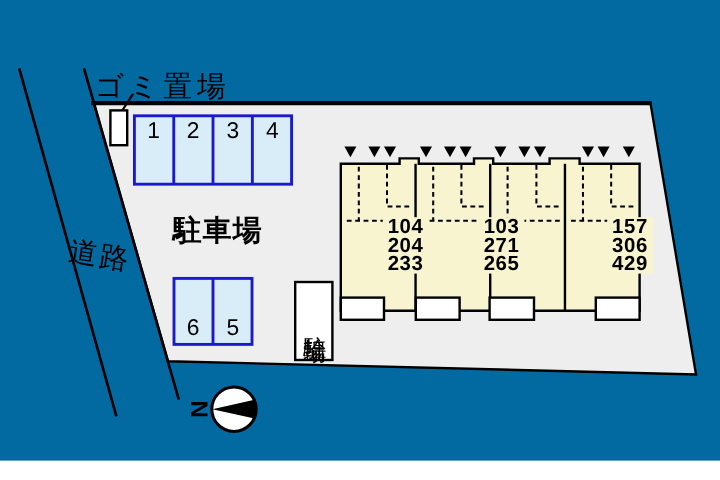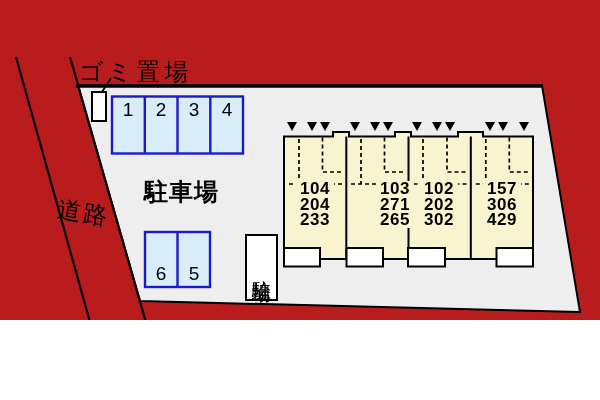--- a/index.html
+++ b/index.html
@@ -1,17 +1,17 @@
 <!DOCTYPE html>
 <html><head>
 <meta charset="utf-8">
 <style>
   html,body{margin:0;padding:0;background:#fff;}
   #canvas{
-    position:relative;width:600px;height:320px;background:#b91c1c;overflow:hidden;
+    position:relative;width:600px;height:384px;background:#0369a1;overflow:hidden;
     font-family:"Liberation Sans","DejaVu Sans",sans-serif;color:#000;
   }
   #drawing{position:absolute;left:0;top:0;}
   .lbl{position:absolute;white-space:nowrap;color:#000;}
   .lbl-garbage{left:79px;top:56px;font-size:24px;letter-spacing:4px;font-weight:500;}
   .lbl-road{left:60px;top:193px;font-size:24px;letter-spacing:2px;font-weight:500;
             transform:rotate(9deg);transform-origin:left top;}
   .lbl-parking{left:144px;top:176px;font-size:24px;letter-spacing:1px;font-weight:700;}
   .bike-box{
     position:absolute;left:245px;top:234px;width:33px;height:67px;box-sizing:border-box;
@@ -20,20 +20,21 @@
     writing-mode:vertical-rl;text-orientation:upright;
     font-size:19px;letter-spacing:2px;font-weight:500;
   }
   .pnum{position:absolute;width:22px;text-align:center;font-size:19px;font-weight:500;}
   .pnum-top{top:99px;}
   .pnum-bottom{top:263px;}
   .unit-label{
     position:absolute;top:181px;width:38px;text-align:center;
     font-size:17px;line-height:15.5px;font-weight:600;letter-spacing:0.5px;
     background:#f8f4d0;
+    margin-left:23px;
   }
   .unit-label span{display:block;}
   .north-n{
     position:absolute;left:152px;top:330px;width:26px;height:22px;
     font-size:20px;font-weight:bold;text-align:center;
     transform:rotate(90deg);
   }
 </style>
 </head>
 <body>
@@ -131,24 +132,19 @@
   <div class="unit-label" style="left:296px;">
     <span>104</span>
     <span>204</span>
     <span>233</span>
   </div>
   <div class="unit-label" style="left:376px;">
     <span>103</span>
     <span>271</span>
     <span>265</span>
   </div>
-  <div class="unit-label" style="left:420px;">
-    <span>102</span>
-    <span>202</span>
-    <span>302</span>
-  </div>
   <div class="unit-label" style="left:483px;">
     <span>157</span>
     <span>306</span>
     <span>429</span>
   </div>
 
 </div>
 
 </body></html>

